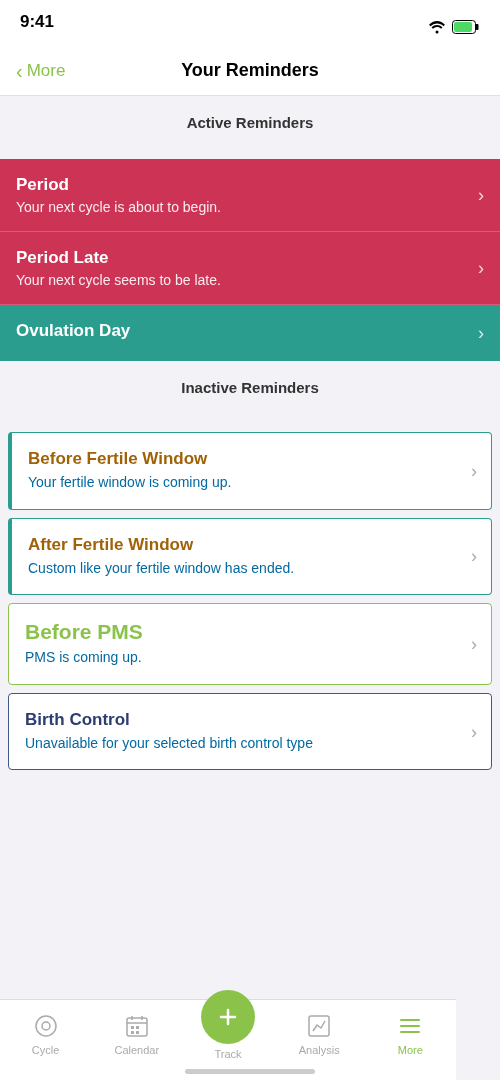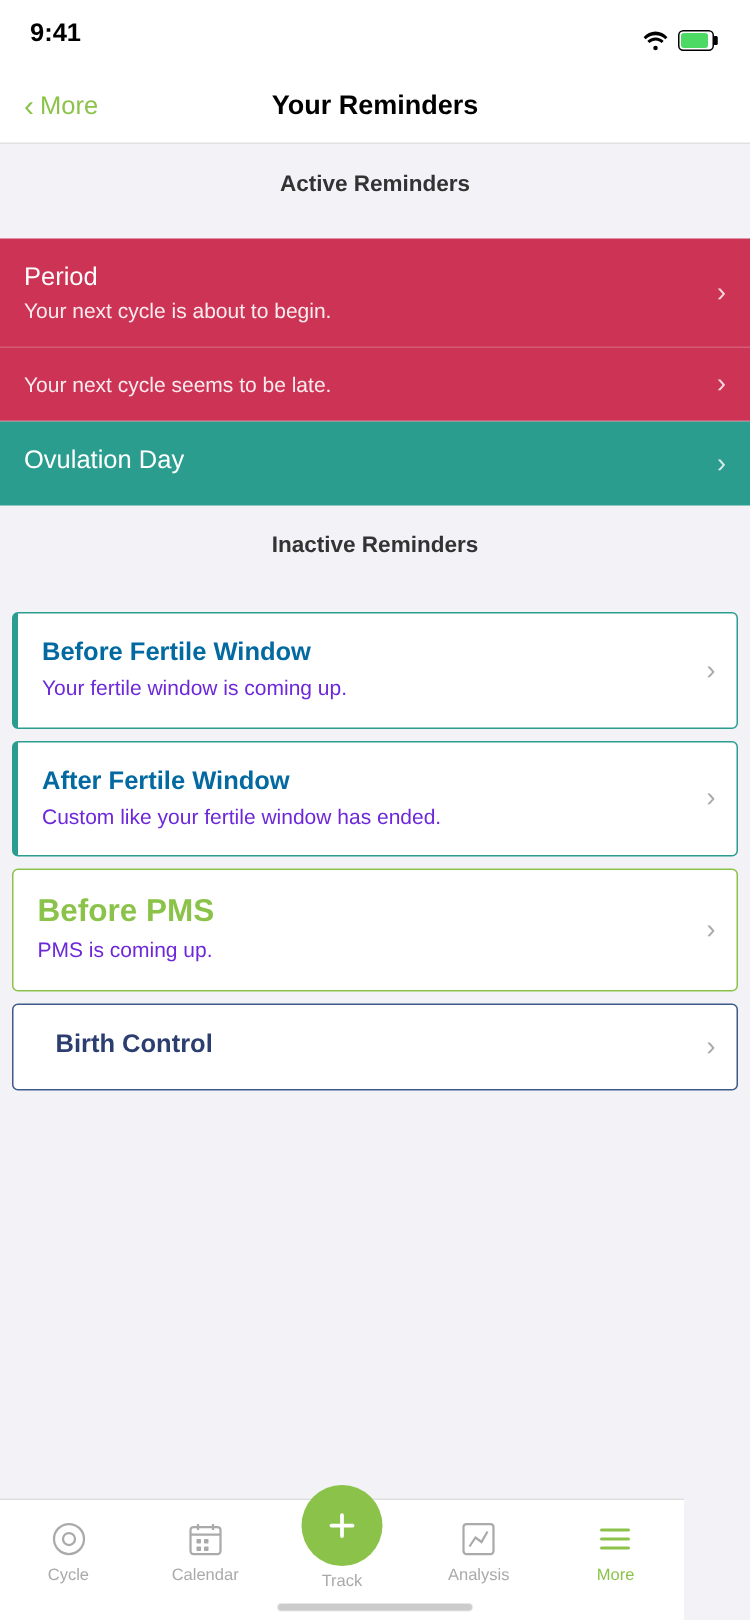--- a/index.html
+++ b/index.html
@@ -82,21 +82,21 @@
       border-bottom: 1px solid rgba(255,255,255,0.2);
     }
     .reminder-card-teal {
       background: #2a9d8f;
       margin: 0;
       padding: 16px 44px 16px 16px;
       position: relative;
     }
     .card-title-white {
       font-size: 17px;
-      font-weight: 400;
+      font-weight: 700;
       color: #fff;
       margin-bottom: 4px;
     }
     .card-subtitle-white {
       font-size: 14px;
       color: rgba(255,255,255,0.9);
     }
     .card-chevron-white {
       position: absolute;
       right: 16px;
@@ -127,39 +127,38 @@
       border-radius: 4px;
     }
     .reminder-card-outline.blue-border {
       border: 1px solid #3d5a8a;
       margin: 8px 8px;
       border-radius: 4px;
     }
     .card-title-teal {
       font-size: 17px;
       font-weight: 700;
-      color: #0369a1;
+      color: #a16207;
       margin-bottom: 4px;
     }
     .card-title-green {
       font-size: 21px;
       font-weight: 700;
       color: #8bc34a;
       margin-bottom: 4px;
     }
     .card-title-navy {
       font-size: 17px;
       font-weight: 700;
       color: #2c3e70;
       margin-bottom: 4px;
-      margin-left: 12px;
     }
     .card-subtitle-gray {
       font-size: 14px;
-      color: #6d28d9;
+      color: #0369a1;
       line-height: 1.4;
     }
     .card-chevron-gray {
       position: absolute;
       right: 14px;
       top: 50%;
       transform: translateY(-50%);
       color: #aaa;
       font-size: 18px;
     }
@@ -261,20 +260,21 @@
 
   <div class="section-header">Active Reminders</div>
 
   <div class="reminder-card-red">
     <div class="card-title-white">Period</div>
     <div class="card-subtitle-white">Your next cycle is about to begin.</div>
     <span class="card-chevron-white">›</span>
   </div>
 
   <div class="reminder-card-red">
+    <div class="card-title-white">Period Late</div>
     <div class="card-subtitle-white">Your next cycle seems to be late.</div>
     <span class="card-chevron-white">›</span>
   </div>
 
   <div class="reminder-card-teal">
     <div class="card-title-white">Ovulation Day</div>
     <span class="card-chevron-white">›</span>
   </div>
 
   <div class="section-header">Inactive Reminders</div>
@@ -292,20 +292,21 @@
   </div>
 
   <div class="reminder-card-outline green-border">
     <div class="card-title-green">Before PMS</div>
     <div class="card-subtitle-gray">PMS is coming up.</div>
     <span class="card-chevron-gray">›</span>
   </div>
 
   <div class="reminder-card-outline blue-border">
     <div class="card-title-navy">Birth Control</div>
+    <div class="card-subtitle-gray">Unavailable for your selected birth control type</div>
     <span class="card-chevron-gray">›</span>
   </div>
 
 </div>
 
 <div class="tab-bar">
 
   <div class="tab-item">
     <div class="tab-icon">
       <svg width="26" height="26" viewBox="0 0 26 26" fill="none">

